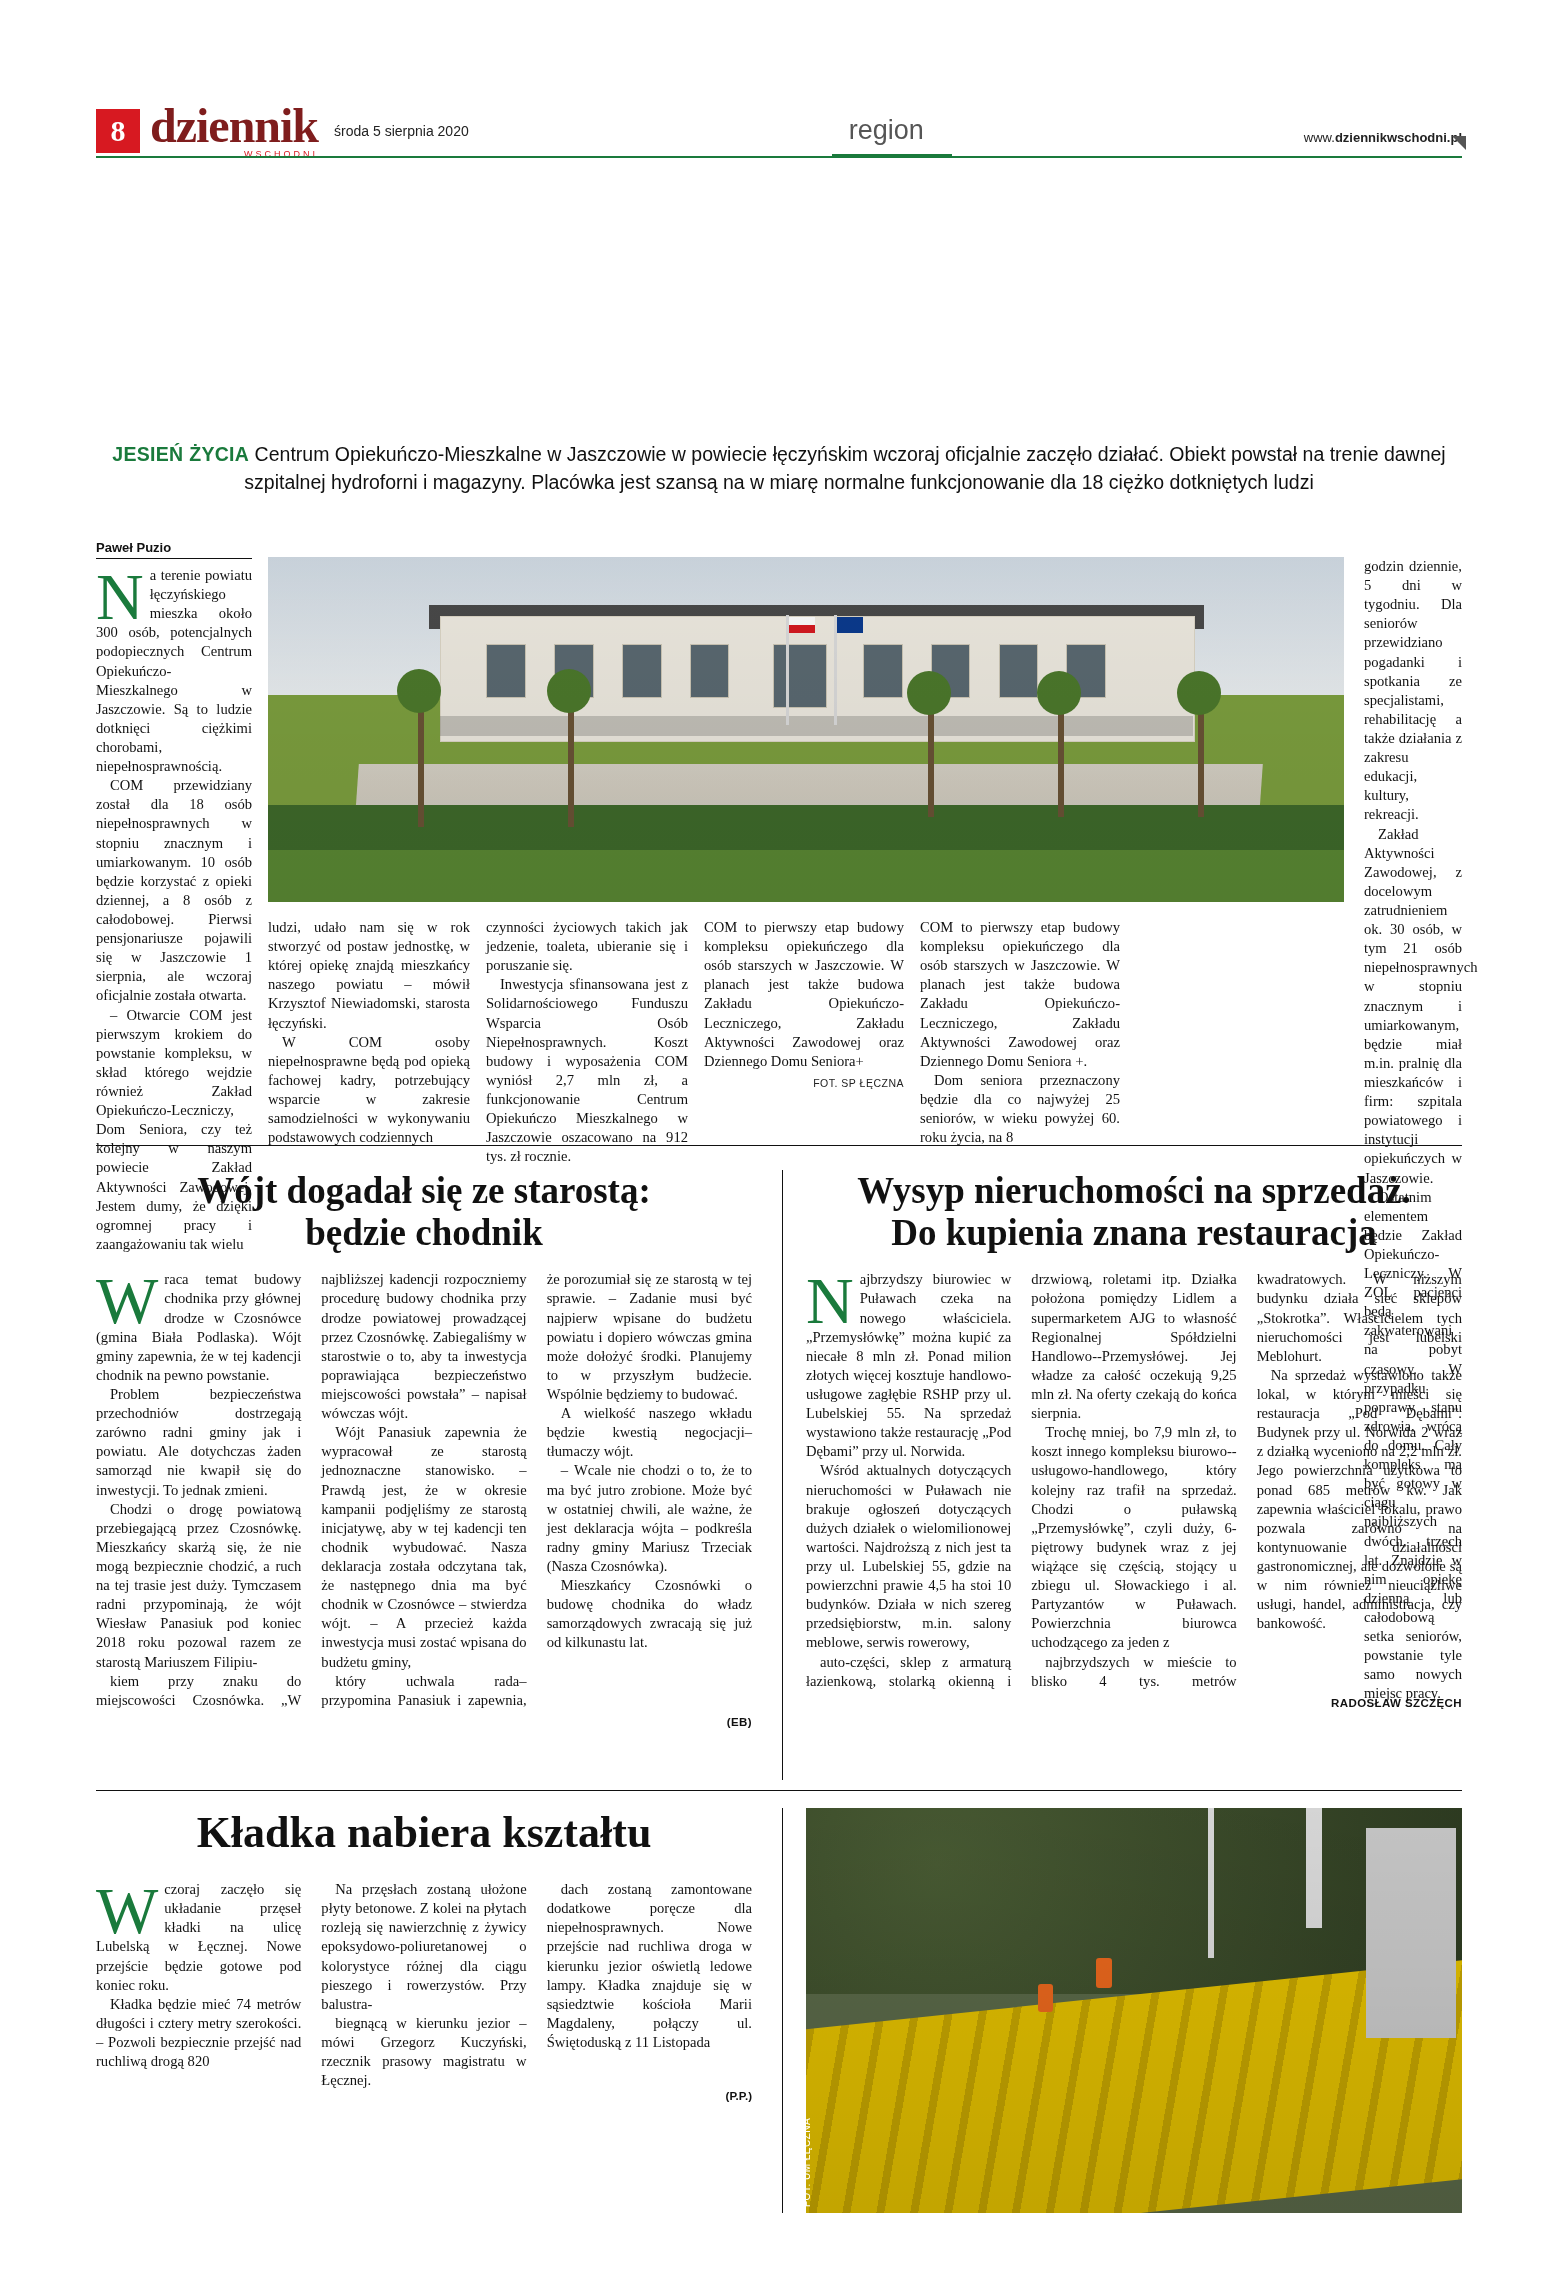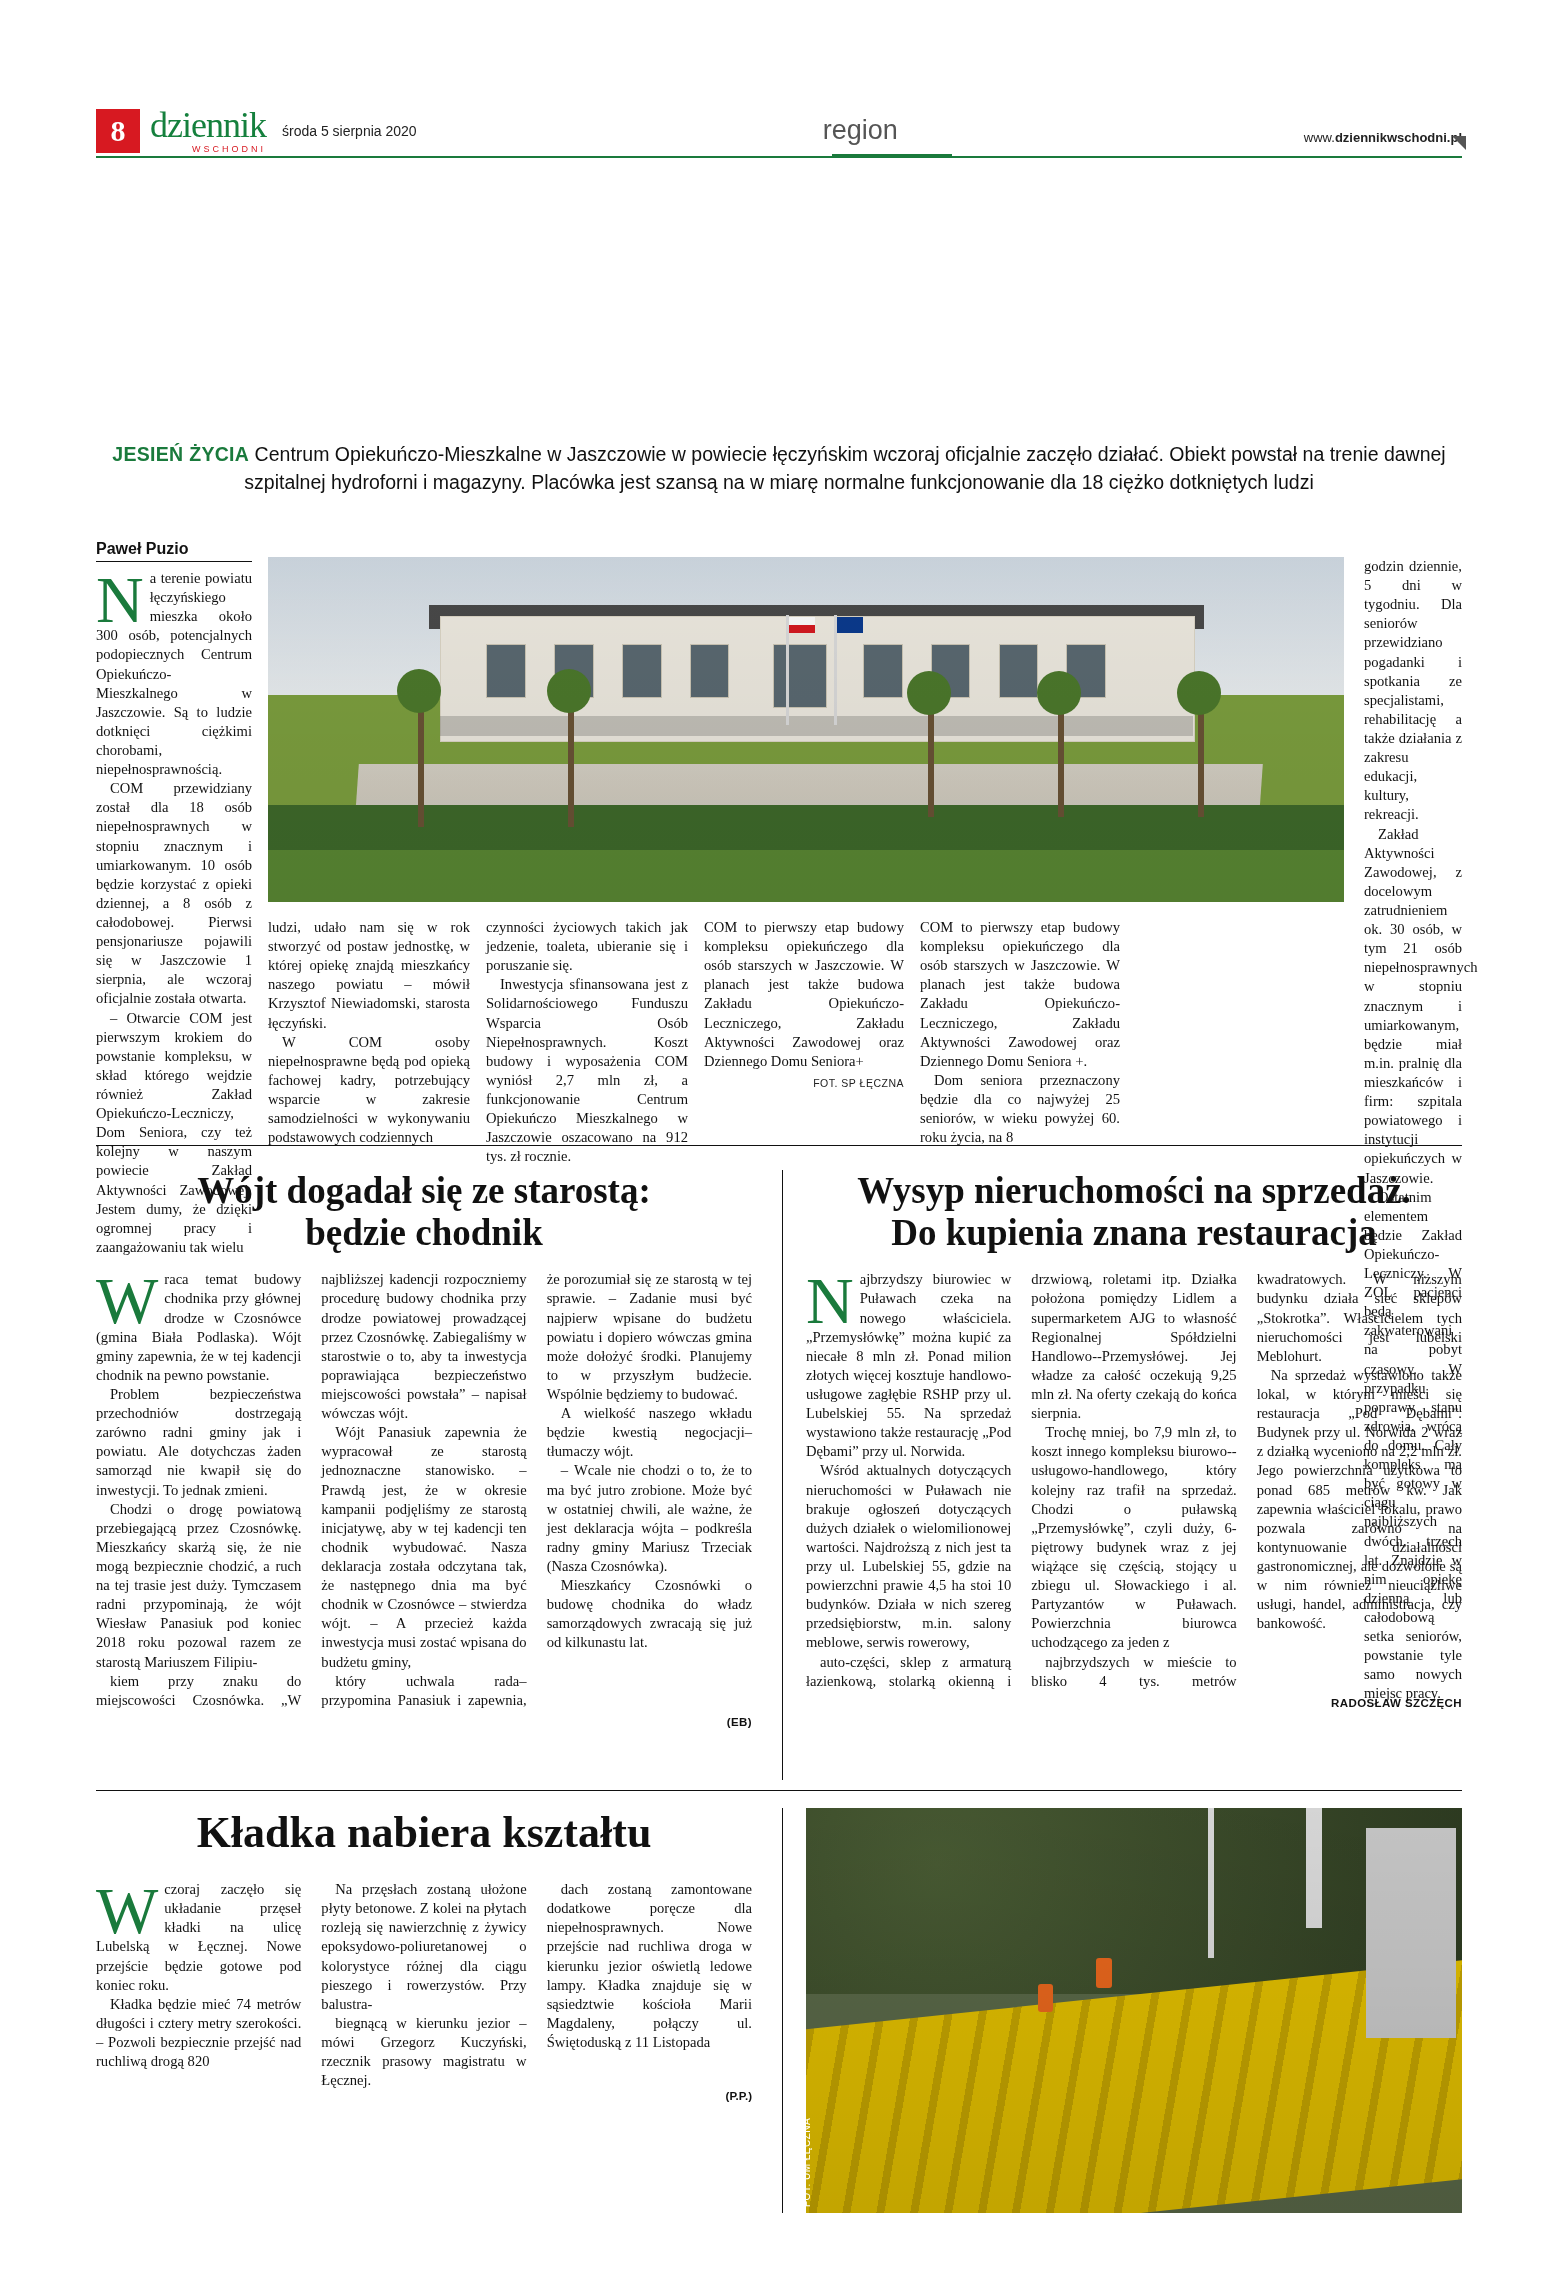--- a/index.html
+++ b/index.html
@@ -47,23 +47,23 @@
     margin-right: 10px;
   }
   .logo-block {
     display: flex;
     flex-direction: column;
     justify-content: center;
     margin-right: 16px;
   }
   .logo-main {
     font-family: "Liberation Serif", serif;
-    font-size: 36px;
-    font-weight: normal;
-    color: #15803d;
+    font-size: 48px;
+    font-weight: bold;
+    color: #7f1d1d;
     letter-spacing: -1px;
     line-height: 0.95;
   }
   .logo-sub {
     font-family: "Liberation Sans", sans-serif;
     font-size: 9px;
     letter-spacing: 3px;
     color: #d71921;
     text-align: right;
     margin-top: 1px;
@@ -148,21 +148,21 @@
 
   
   .lead-wrap {
     position: absolute;
     left: 96px;
     top: 540px;
     width: 1366px;
   }
   .byline {
     font-family: "Liberation Sans", sans-serif;
-    font-size: 16px;
+    font-size: 13px;
     font-weight: bold;
     border-bottom: 1px solid #111;
     padding-bottom: 3px;
     width: 156px;
     margin-bottom: 7px;
   }
   .col-text {
     font-family: "Liberation Serif", serif;
     font-size: 14.6px;
     line-height: 1.31;

